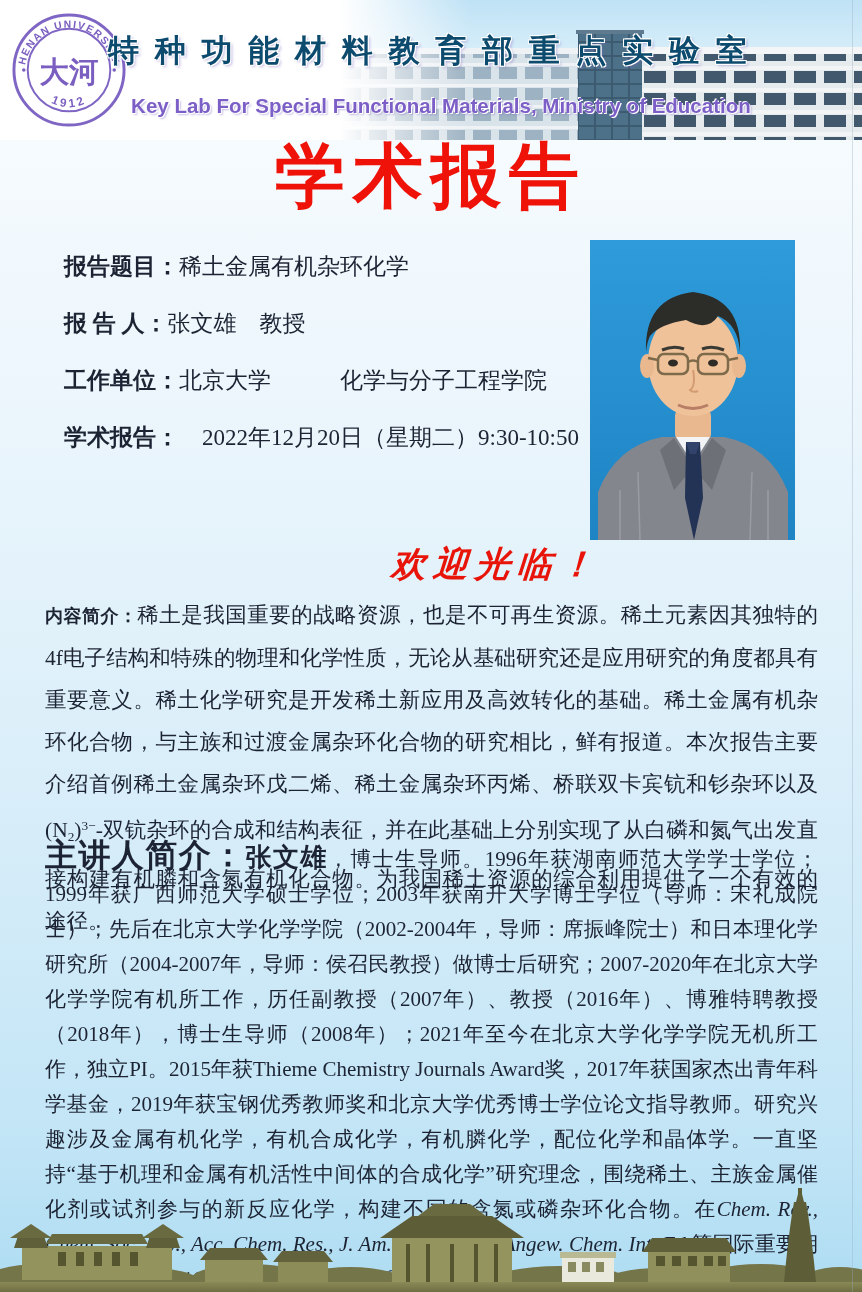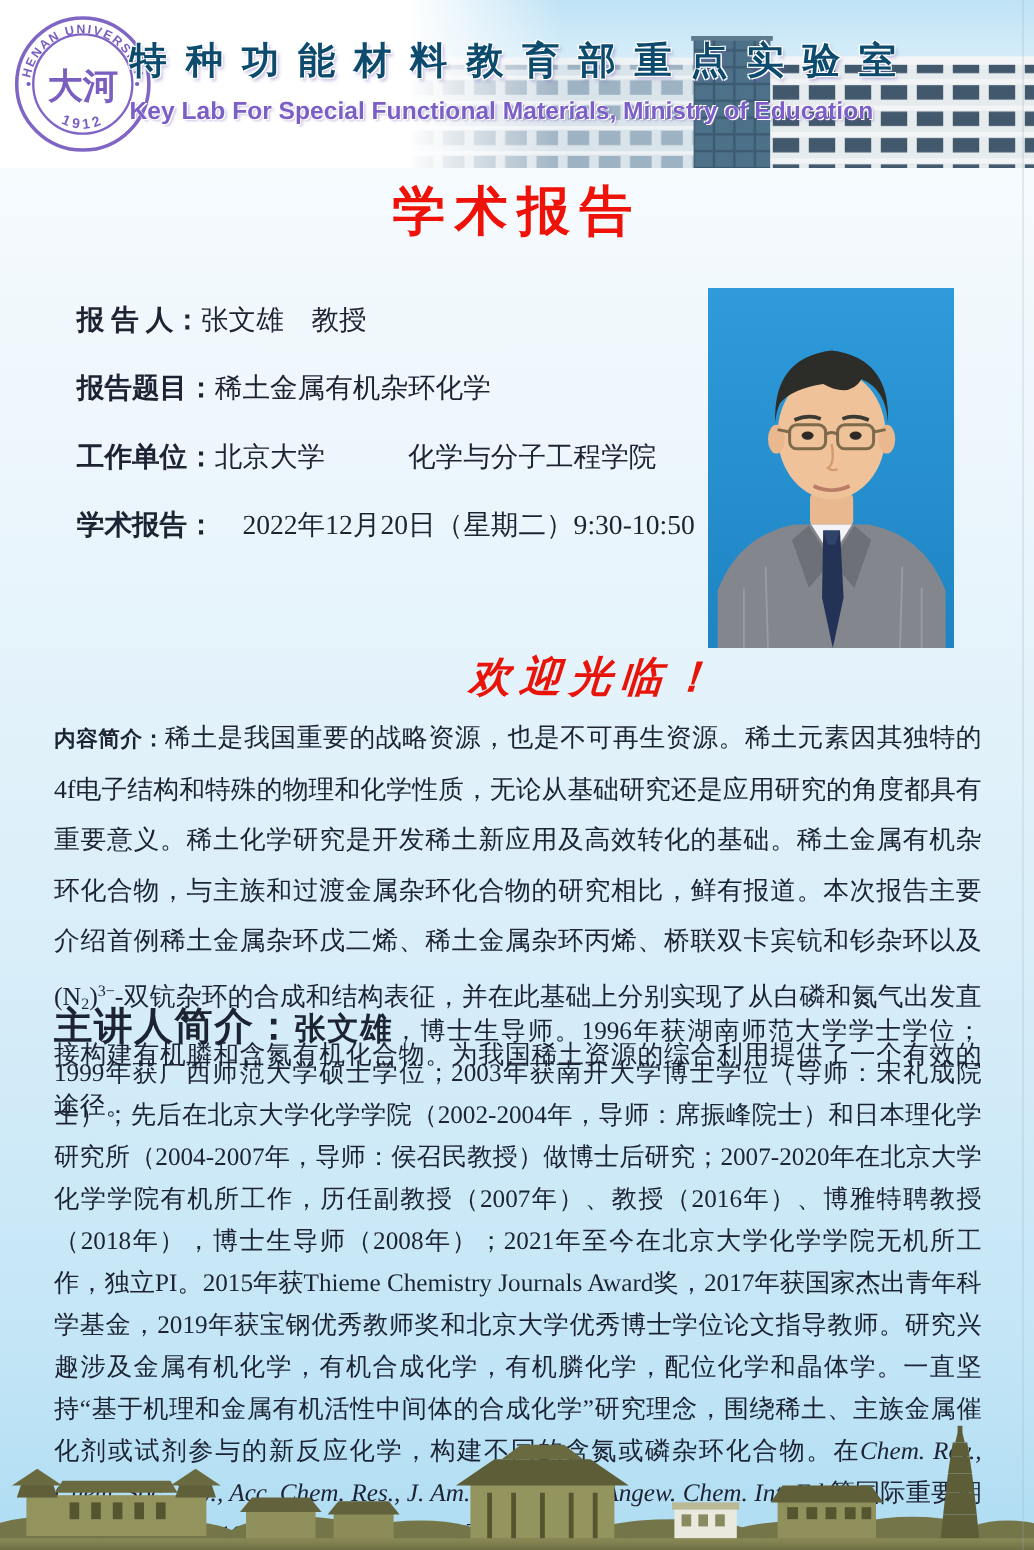--- a/index.html
+++ b/index.html
@@ -16,30 +16,31 @@
   .header { position:absolute; left:0; top:0; width:862px; height:140px; background:#ffffff; }
   .header-photo { position:absolute; right:0; top:0; width:522px; height:140px; }
   .logo { position:absolute; left:10px; top:11px; width:118px; height:118px; z-index:4; }
   .header-titles { position:absolute; left:108px; top:30px; z-index:4; }
   .title-cn {
     font-size:31px; font-weight:bold; letter-spacing:4px; color:#0c4a6e;
     text-shadow:1px 1px 0 #fff,-1px -1px 0 #fff,1px -1px 0 #fff,-1px 1px 0 #fff,2px 2px 3px rgba(120,100,190,.45);
     white-space:nowrap;
   }
   .title-en {
-    margin-top:9px; font-family:"Liberation Sans","DejaVu Sans",sans-serif;
+    margin-top:22px; font-family:"Liberation Sans","DejaVu Sans",sans-serif;
     font-size:20.5px; font-weight:bold; color:#7b5fc6;
     text-shadow:1px 1px 0 #fff,-1px -1px 0 #fff,2px 2px 2px rgba(120,100,190,.4);
     white-space:nowrap;
+    text-align:right;
   }
 
   
   .main-title {
     position:absolute; left:0; top:138px; width:862px; height:78px; line-height:78px;
-    text-align:center; font-size:44px; font-weight:bold; letter-spacing:8px; color:#ee1208;
+    text-align:center; font-size:70px; font-weight:bold; letter-spacing:8px; color:#ee1208;
   }
 
   
   .info { position:absolute; left:64px; top:252px; width:525px; }
   .info-row { font-size:23px; line-height:30px; margin-bottom:27px; white-space:pre-wrap; }
   .info-row:nth-child(5){ margin-top:6px; }
   .info-label { font-weight:bold; }
 
   
   .photo { position:absolute; left:590px; top:240px; width:205px; height:300px; }
@@ -133,22 +134,22 @@
 
     <div class="header-titles">
       <div class="title-cn">特 种 功 能 材 料 教 育 部 重 点 实 验 室</div>
       <div class="title-en">Key Lab For Special Functional Materials, Ministry of Education</div>
     </div>
   </div>
 
   <div class="main-title">学术报告</div>
 
   <div class="info">
+    <div class="info-row"><span class="info-label">报告题目：</span><span class="info-value">稀土金属有机杂环化学</span></div>
     <div class="info-row"><span class="info-label">报 告 人：</span><span class="info-value">张文雄　教授</span></div>
-    <div class="info-row"><span class="info-label">报告题目：</span><span class="info-value">稀土金属有机杂环化学</span></div>
     <div class="info-row"><span class="info-label">工作单位：</span><span class="info-value">北京大学　　　化学与分子工程学院</span></div>
     <div class="info-row"><span class="info-label">学术报告：</span><span class="info-value">　2022年12月20日（星期二）9:30-10:50</span></div>
   </div>
 
   <svg class="photo" viewBox="0 0 205 300" aria-hidden="true">
     <defs>
       <linearGradient id="pbg" x1="0" y1="0" x2="0" y2="1">
         <stop offset="0" stop-color="#2f9bda"></stop>
           <stop offset="1" stop-color="#1e84c4"></stop>
       </linearGradient>

